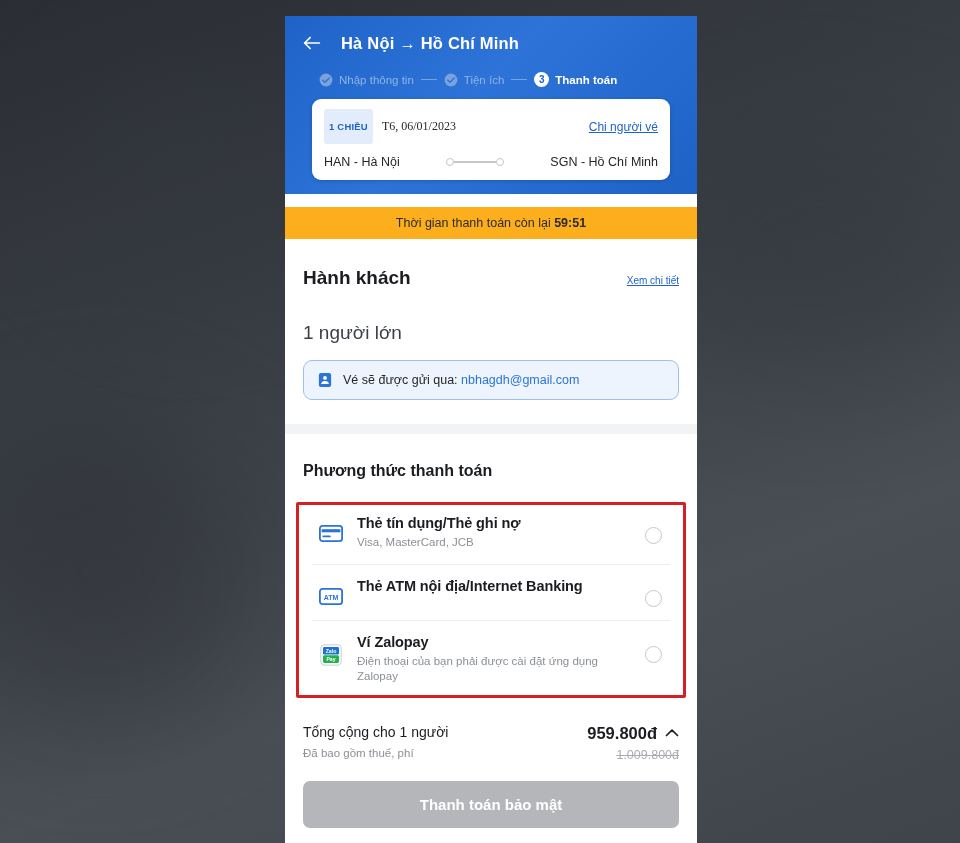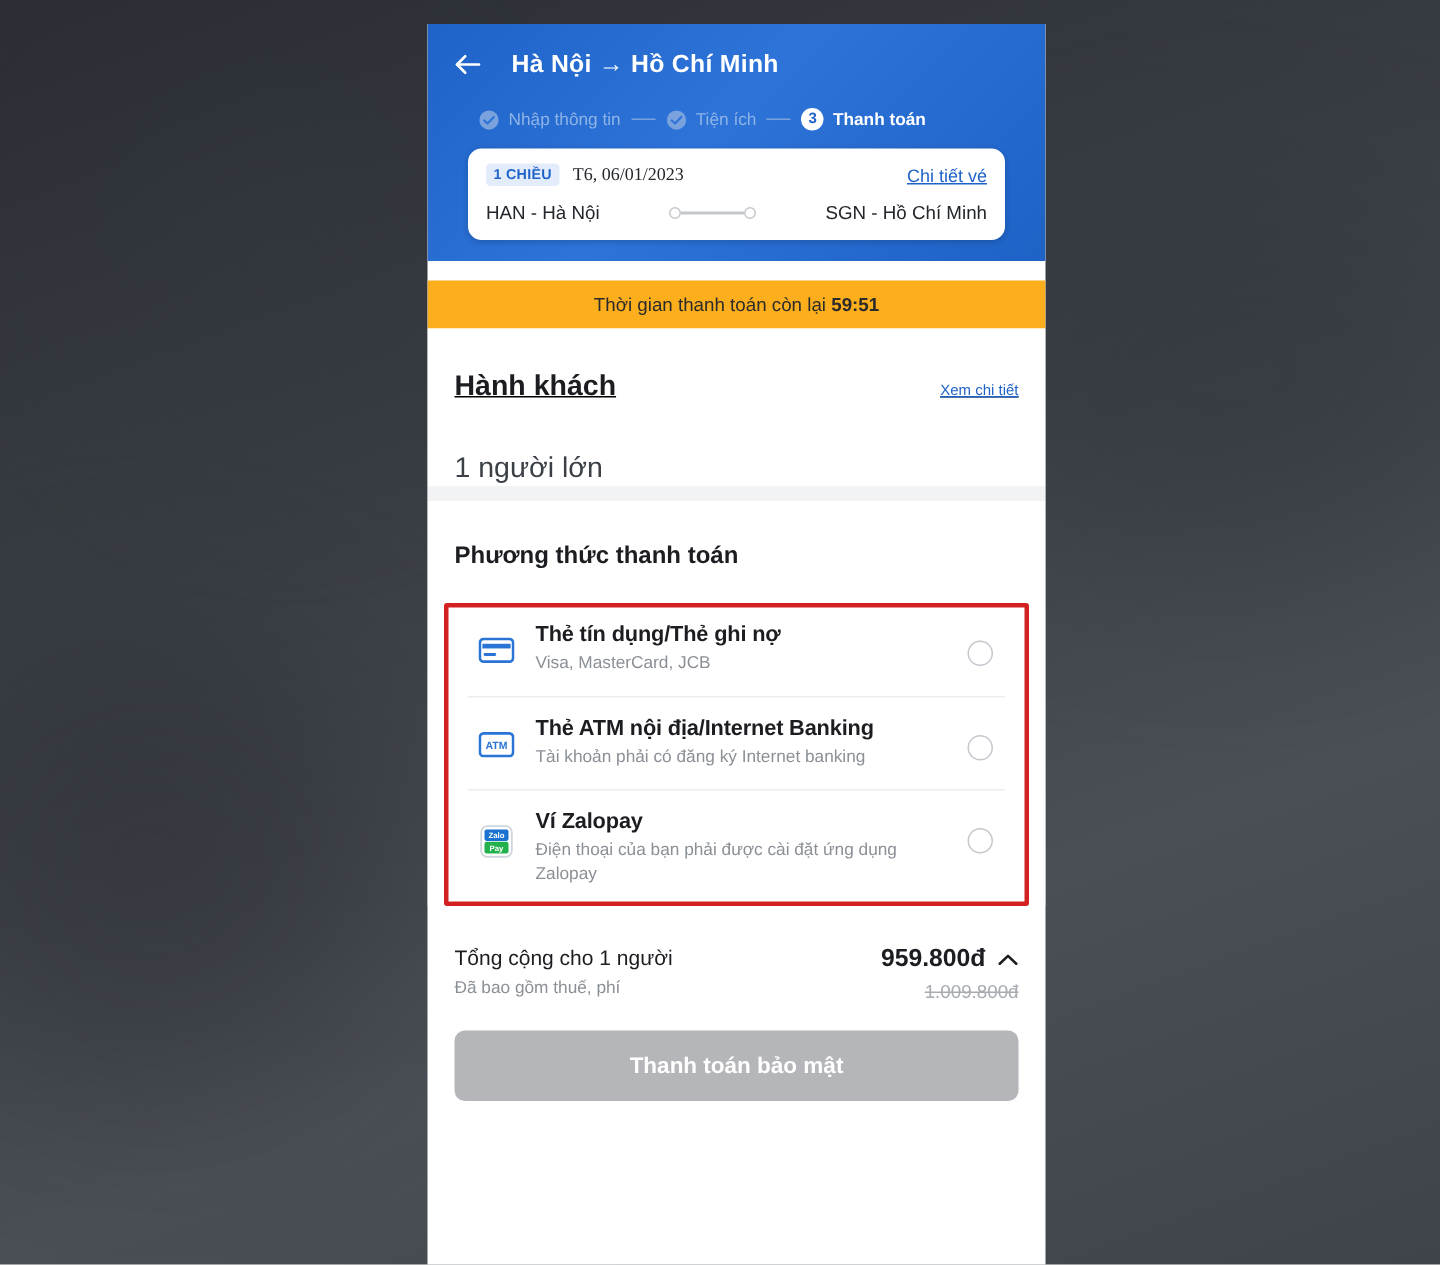--- a/index.html
+++ b/index.html
@@ -52,21 +52,21 @@
   .flight-card {
     margin: 12px 11px 0 11px;
     background: #fff; border-radius: 9px;
     padding: 10px 12px 11px 12px;
     box-shadow: 0 1px 4px rgba(0,0,0,.18);
   }
   .fc-row1 { display: flex; align-items: center; }
   .badge-oneway {
     background: #e3ecfb; color: #1f63c8;
     font-size: 9.5px; font-weight: 700; letter-spacing: .2px;
-    padding: 2px 5px; border-radius: 3px;
+    padding: 12px 5px; border-radius: 3px;
   }
   .fc-date { font-size: 12px; color: #23262b; margin-left: 9px; font-family: Liberation Serif, serif; }
   .fc-detail-link {
     margin-left: auto; font-size: 12px; color: #1f63c8;
     text-decoration: underline; cursor: pointer; font-weight: 500;
   }
   .fc-row2 { display: flex; align-items: center; margin-top: 11px; }
   .fc-from, .fc-to { font-size: 12.5px; color: #23262b; white-space: nowrap; }
   .fc-line { flex: 1; display: flex; align-items: center; justify-content: center; gap: 0; }
   .fc-dot { width: 8px; height: 8px; border-radius: 50%; border: 1.4px solid #c3c7cc; background: #fff; flex: none; }
@@ -77,21 +77,21 @@
     background: #FDAE1C; color: #2b2b2b;
     text-align: center; font-size: 12.5px; font-weight: 500;
     padding: 9px 0; margin-top: 13px;
   }
   .timer-bar b { font-weight: 700; }
 
   
   .section { background: #fff; padding: 0 18px; }
   .sec-gap { height: 10px; background: #f2f3f5; }
 
-  .pax-head { display: flex; align-items: baseline; padding-top: 28px; text-decoration: underline; }
+  .pax-head { display: flex; align-items: baseline; padding-top: 28px; }
   .pax-title { font-size: 19px; font-weight: 700; color: #1b1d21; }
   .pax-link { margin-left: auto; font-size: 10px; color: #1f63c8; text-decoration: underline; font-weight: 500; cursor: pointer; }
   .pax-count { font-size: 19px; color: #3b3f46; margin-top: 33px; }
 
   .email-box {
     margin-top: 16px; margin-bottom: 24px;
     border: 1px solid #9fc0ec; background: #eef4fd;
     border-radius: 9px; padding: 11px 14px;
     display: flex; align-items: center; gap: 11px;
   }
@@ -186,21 +186,21 @@
       <div class="step active">
         <span class="step-num">3</span>
         <span class="step-label">Thanh toán</span>
       </div>
     </div>
 
     <div class="flight-card">
       <div class="fc-row1">
         <span class="badge-oneway">1 CHIỀU</span>
         <span class="fc-date">T6, 06/01/2023</span>
-        <span class="fc-detail-link">Chi tiết vé</span>
+        <span class="fc-detail-link">Chi người vé</span>
       </div>
       <div class="fc-row2">
         <span class="fc-from">HAN - Hà Nội</span>
         <span class="fc-line">
           <span class="fc-dot"></span>
           <span class="fc-bar"></span>
           <span class="fc-dot"></span>
         </span>
         <span class="fc-to">SGN - Hồ Chí Minh</span>
       </div>
@@ -211,20 +211,30 @@
     <span>Thời gian thanh toán còn lại </span><b>59:51</b>
   </div>
 
   <div class="section">
     <div class="pax-head">
       <span class="pax-title">Hành khách</span>
       <span class="pax-link">Xem chi tiết</span>
     </div>
     <div class="pax-count">1 người lớn</div>
 
+    <div class="email-box">
+      <span>
+        <svg class="email-icon" viewBox="0 0 16 18">
+          <rect x="1" y="1" width="14" height="16" rx="2.4" fill="#2a74d6"></rect>
+          <circle cx="8" cy="6.6" r="2.2" fill="#ffffff"></circle>
+          <path d="M3.6 13.6c0-2.2 2-3.4 4.4-3.4s4.4 1.2 4.4 3.4z" fill="#ffffff"></path>
+        </svg>
+      </span>
+      <span class="email-text"><span>Vé sẽ được gửi qua: </span><span class="addr">nbhagdh@gmail.com</span></span>
+    </div>
   </div>
 
   <div class="sec-gap"></div>
 
   <div class="section">
     <div class="pay-title">Phương thức thanh toán</div>
 
     <div class="pay-wrap">
       <div class="pay-highlight"></div>
 
@@ -247,21 +257,20 @@
 
         <div class="pay-row">
           <span class="pay-ico">
             <svg width="24" height="17" viewBox="0 0 24 17">
               <rect x="0.9" y="0.9" width="22.2" height="15.2" rx="2.6" fill="#ffffff" stroke="#2a74d6" stroke-width="1.8"></rect>
               <text x="12" y="11.6" text-anchor="middle" font-family="Liberation Sans, sans-serif" font-size="7" font-weight="700" fill="#2a74d6">ATM</text>
             </svg>
           </span>
           <span class="pay-body">
             <span class="pay-name" style="display:block">Thẻ ATM nội địa/Internet Banking</span>
-            <span class="pay-sub" style="display:block">Tài khoản phải có đăng ký Internet banking</span>
           </span>
           <span class="pay-radio"></span>
         </div>
 
         <div class="pay-row">
           <span class="pay-ico">
             <svg width="22" height="22" viewBox="0 0 22 22">
               <rect x="0.8" y="0.8" width="20.4" height="20.4" rx="4" fill="#ffffff" stroke="#cfd6dd" stroke-width="1.2"></rect>
               <rect x="3" y="3" width="16" height="7.6" rx="1.4" fill="#1a73d0"></rect>
               <rect x="3" y="11.2" width="16" height="7.8" rx="1.4" fill="#23b14d"></rect>

